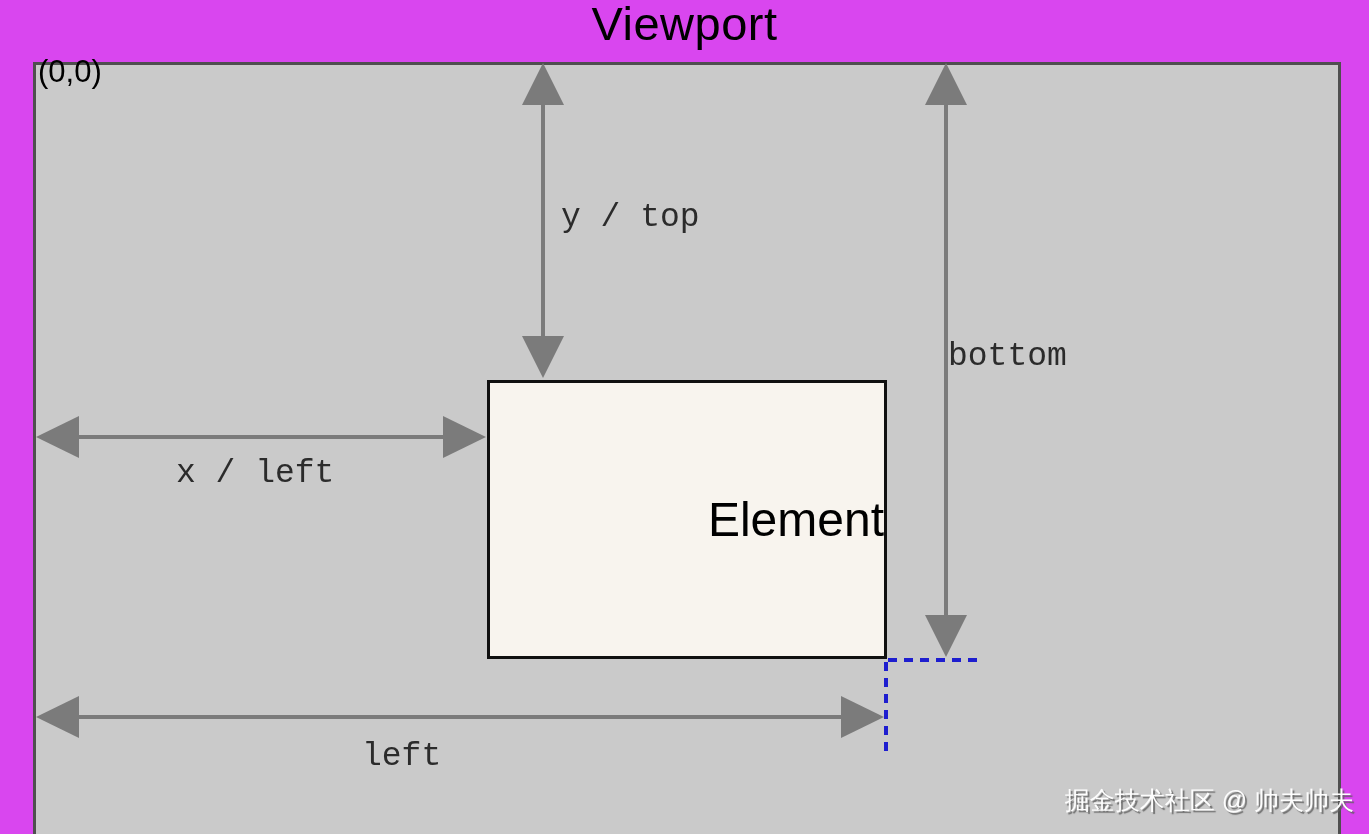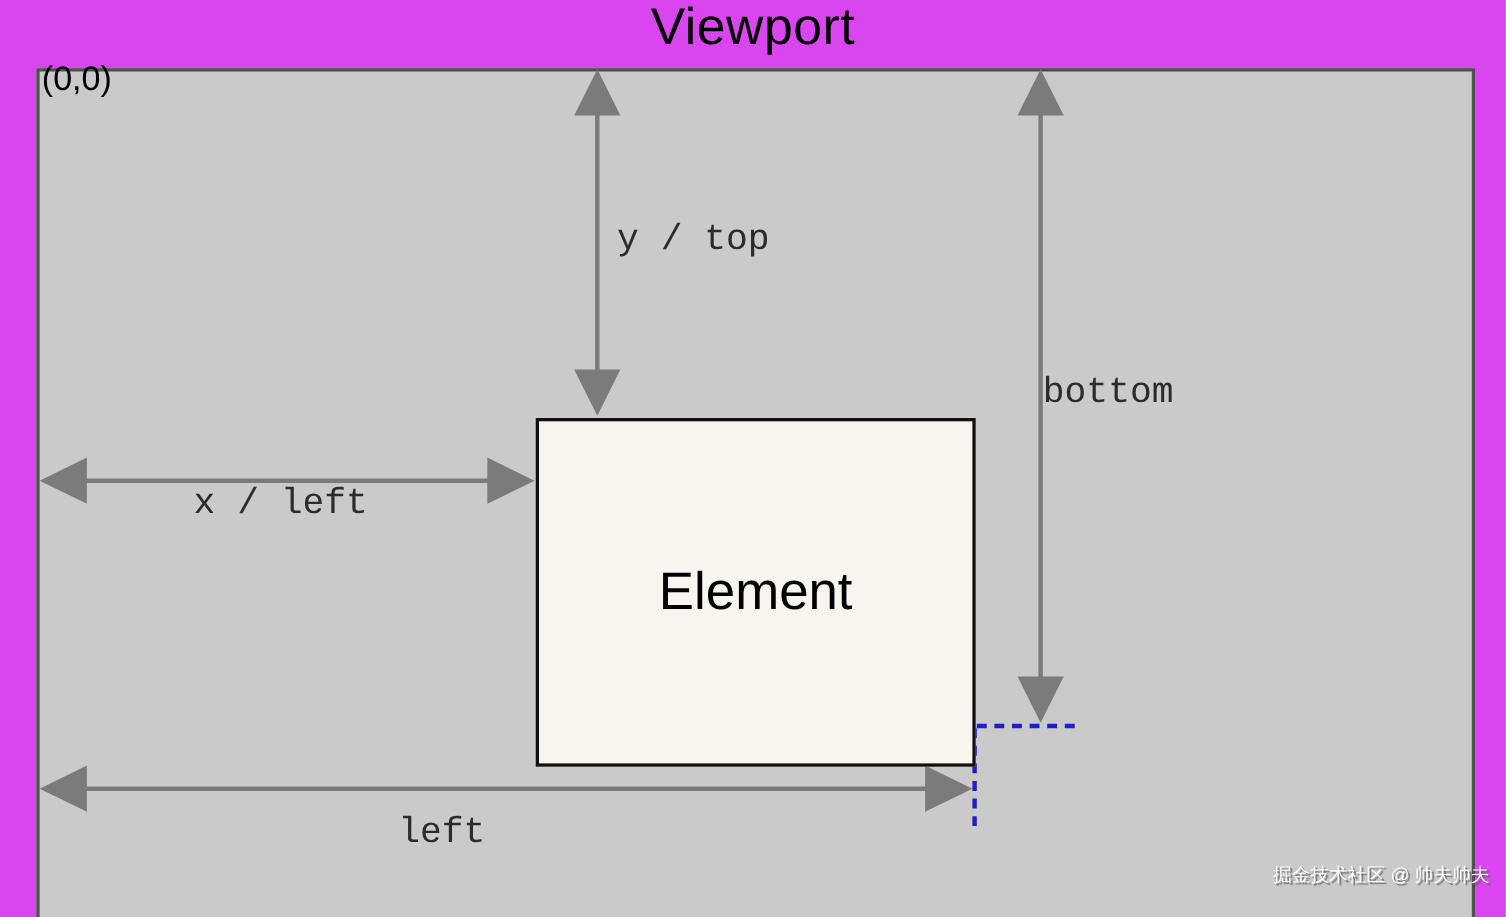--- a/index.html
+++ b/index.html
@@ -23,48 +23,48 @@
     box-sizing:border-box;
     background:var(--viewport-fill);
     border:3px solid var(--viewport-border);
   }
   .origin-label{
     position:absolute;left:38px;top:54px;
     font-size:31px;color:#000;
   }
   .element-box{
     position:absolute;left:487px;top:380px;
-    width:400px;height:317px;
+    width:400px;height:279px;
     box-sizing:border-box;
     background:var(--element-fill);
     border:3px solid var(--element-border);
-    display:flex;align-items:center;justify-content:center;
+    display:flex;align-items:center;justify-content:flex-end;
   }
   .element-label{
     font-size:48px;color:#000;
   }
   .overlay{
     position:absolute;left:0;top:0;width:1369px;height:834px;
   }
   .arrow line{stroke:var(--arrow);stroke-width:4;}
   .arrow polygon{fill:var(--arrow);}
   .guide{stroke:var(--guide-dashed);stroke-width:4;stroke-dasharray:9 7;fill:none;}
   .measure-label{
     position:absolute;
     font-family:"Liberation Mono",monospace;
     font-size:33px;color:var(--label-text);
     white-space:pre;
   }
   .label-top{left:561px;top:199px;}
-  .label-left{left:176px;top:439px;}
+  .label-left{left:176px;top:455px;}
   .label-bottom{left:932px;top:338px;margin-left:16px;}
   .label-right{left:362px;top:738px;}
   .watermark{
     position:absolute;right:15px;top:784px;
-    font-size:17px;
+    font-size:25px;
     color:var(--watermark-text);
     text-shadow:2px 2px 1px rgba(95,95,95,0.85);
     white-space:nowrap;
   }
 </style>
 </head>
 <body>
 
 <div class="stage">
 

